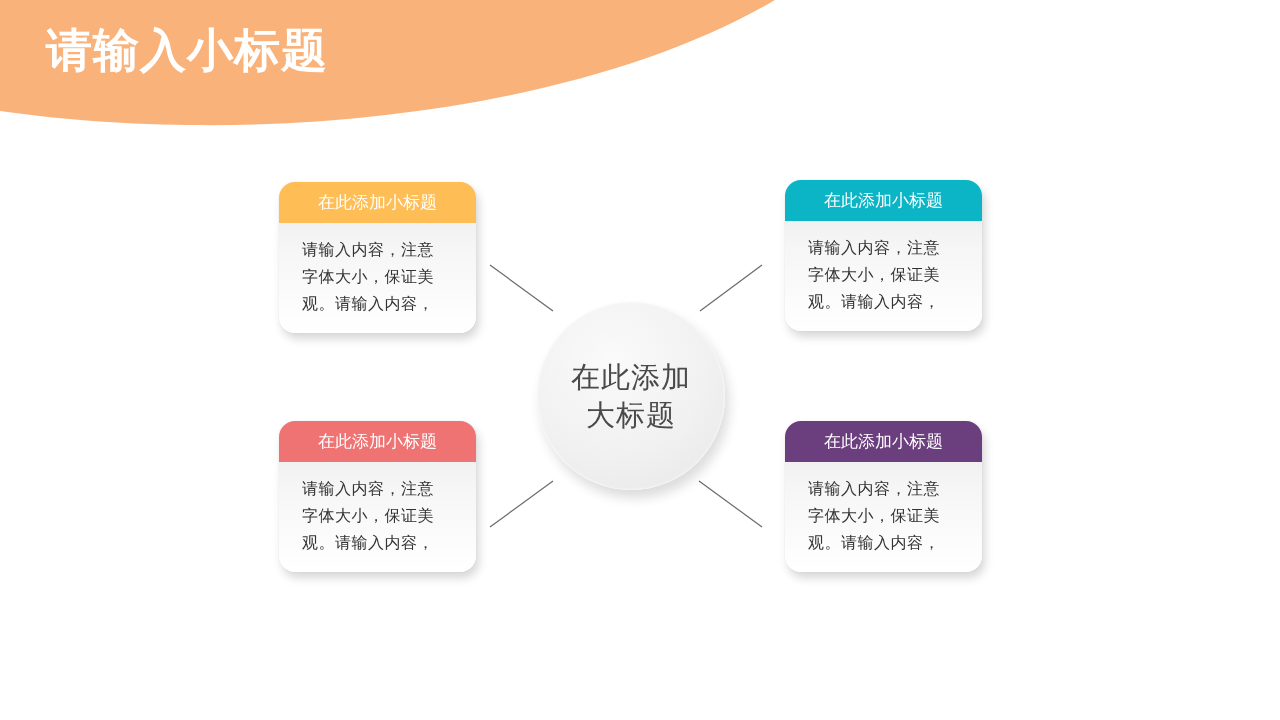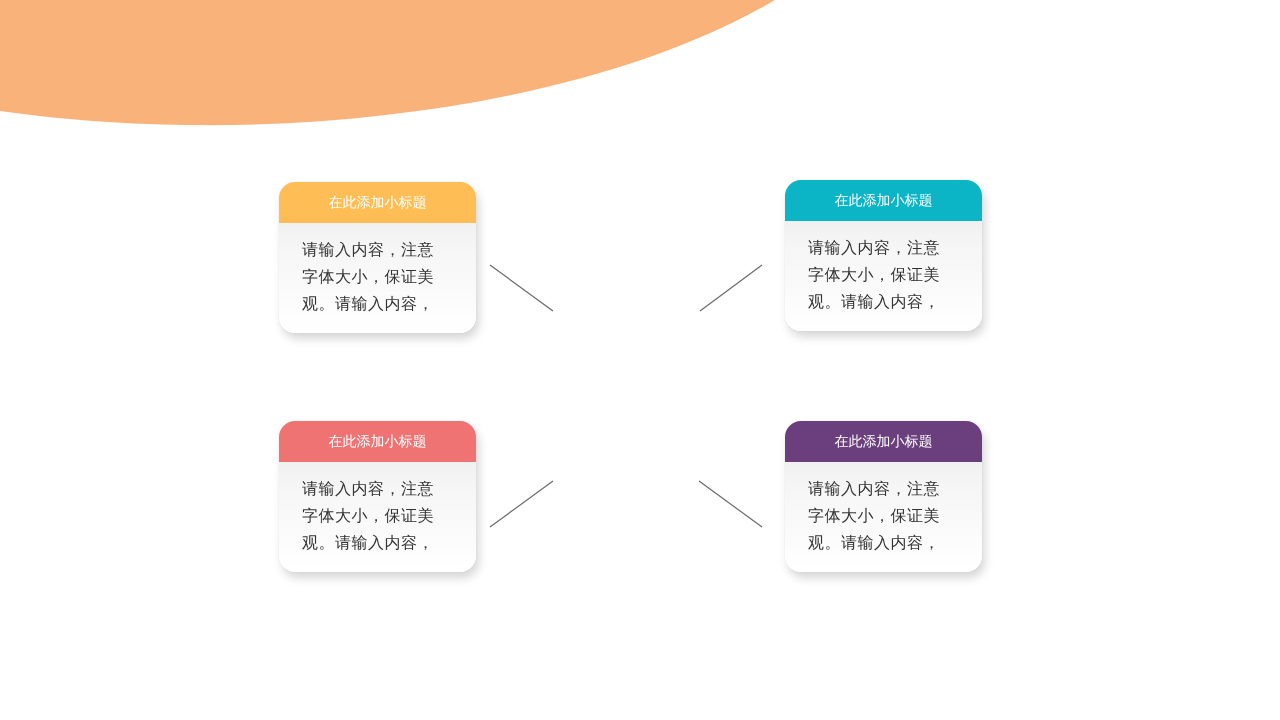--- a/index.html
+++ b/index.html
@@ -50,21 +50,21 @@
       background: linear-gradient(180deg, #e9e9e9 0%, #f6f6f6 45%, #ffffff 100%);
       box-shadow: 3px 6px 10px rgba(0,0,0,0.16), 0 0 2px rgba(0,0,0,0.06);
       overflow: hidden;
     }
     .card-header {
       height: 41px;
       display: flex;
       align-items: center;
       justify-content: center;
       color: #ffffff;
-      font-size: 14px;
+      font-size: 17px;
       letter-spacing: 0px;
       white-space: nowrap;
     }
     .card-body {
       padding: 13px 18px 0 23px;
       font-size: 16px;
       line-height: 27px;
       color: #333333;
       letter-spacing: 0.5px;
     }
@@ -97,20 +97,21 @@
   </style>
 </head>
 <body>
 
 <div class="slide">
 
   <svg class="banner-svg" viewBox="0 0 1280 140">
     <path d="M0,0 L775,0 C640,80 420,128 190,125 C110,124 50,118 0,111 Z" fill="#FAB27B"></path>
   </svg>
 
+  <div class="page-title">请输入小标题</div>
 
   <svg class="connectors" viewBox="0 0 1280 720">
     <line x1="490" y1="265" x2="553" y2="311" stroke="#6a6a6a" stroke-width="1.2"></line>
     <line x1="762" y1="265" x2="700" y2="311" stroke="#6a6a6a" stroke-width="1.2"></line>
     <line x1="553" y1="481" x2="490" y2="527" stroke="#6a6a6a" stroke-width="1.2"></line>
     <line x1="699" y1="481" x2="762" y2="527" stroke="#6a6a6a" stroke-width="1.2"></line>
   </svg>
 
   <div class="card" style="left:279px; top:182px;">
     <div class="card-header" style="background:#FFBE55;">
@@ -149,14 +150,18 @@
     <div class="card-header" style="background:#6B3E7E;">
       <span>在此添加小标题</span>
     </div>
     <div class="card-body">
       <span>请输入内容，注意</span>
       <span>字体大小，保证美</span>
       <span>观。请输入内容，</span>
     </div>
   </div>
 
+  <div class="center-circle">
+    <div class="center-text">在此添加</div>
+    <div class="center-text">大标题</div>
+  </div>
 
 </div>
 
 </body></html>

